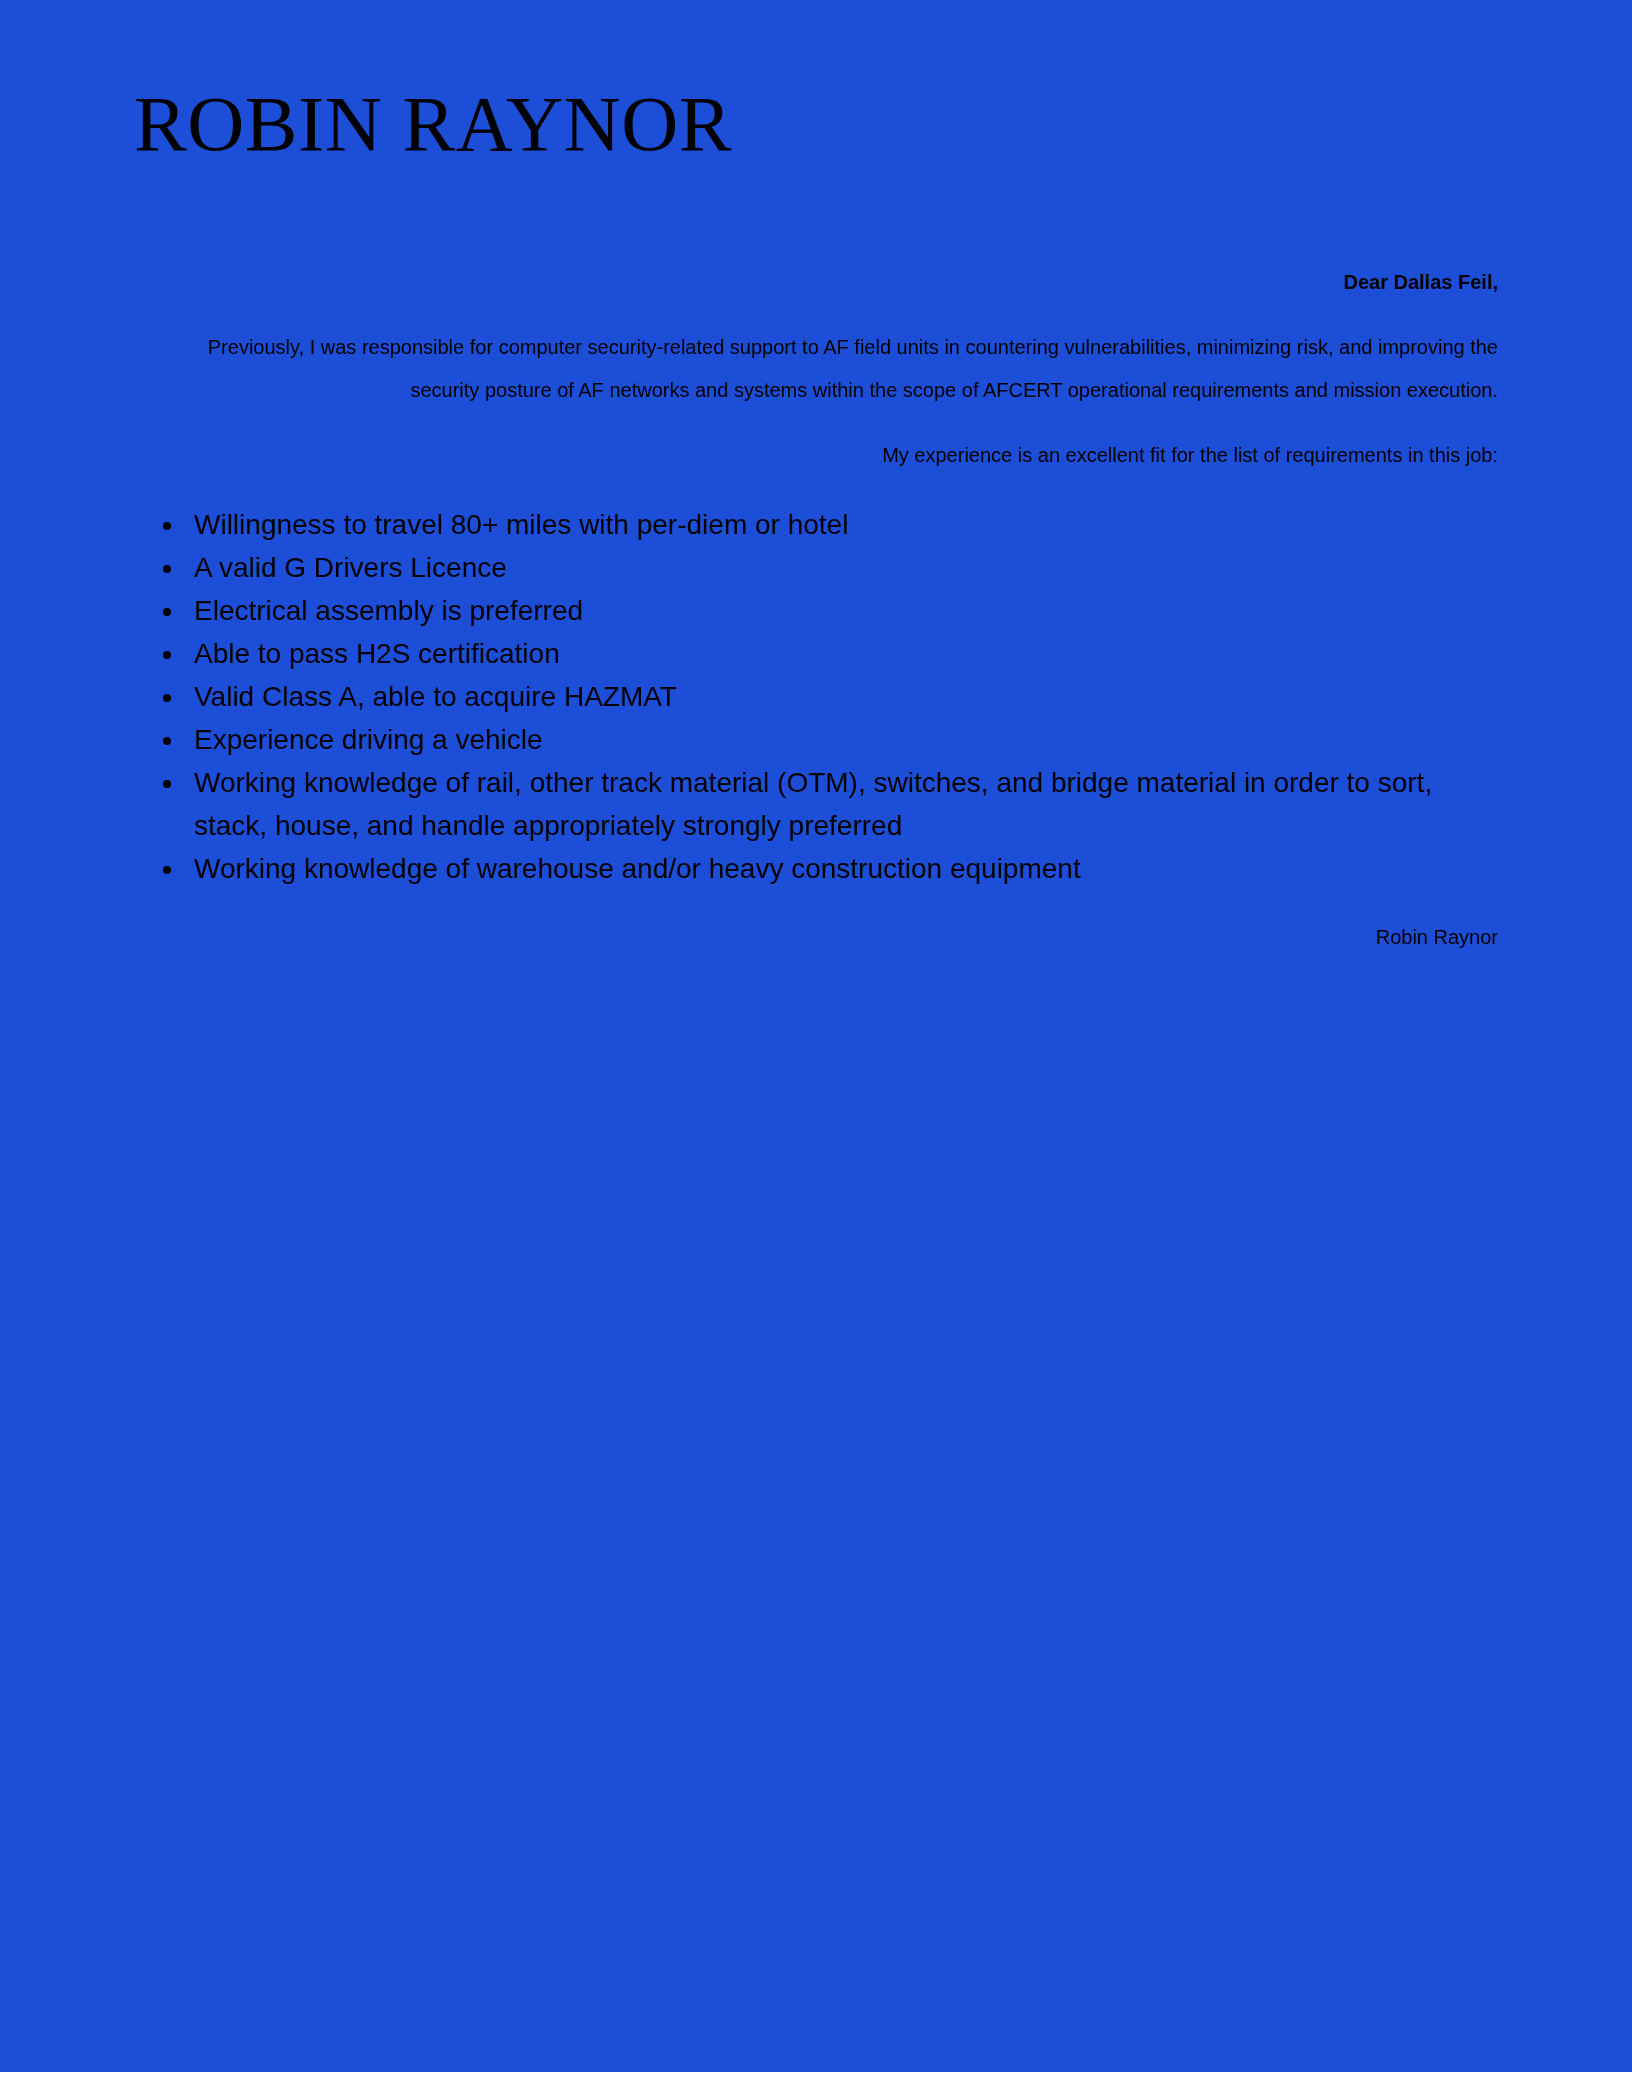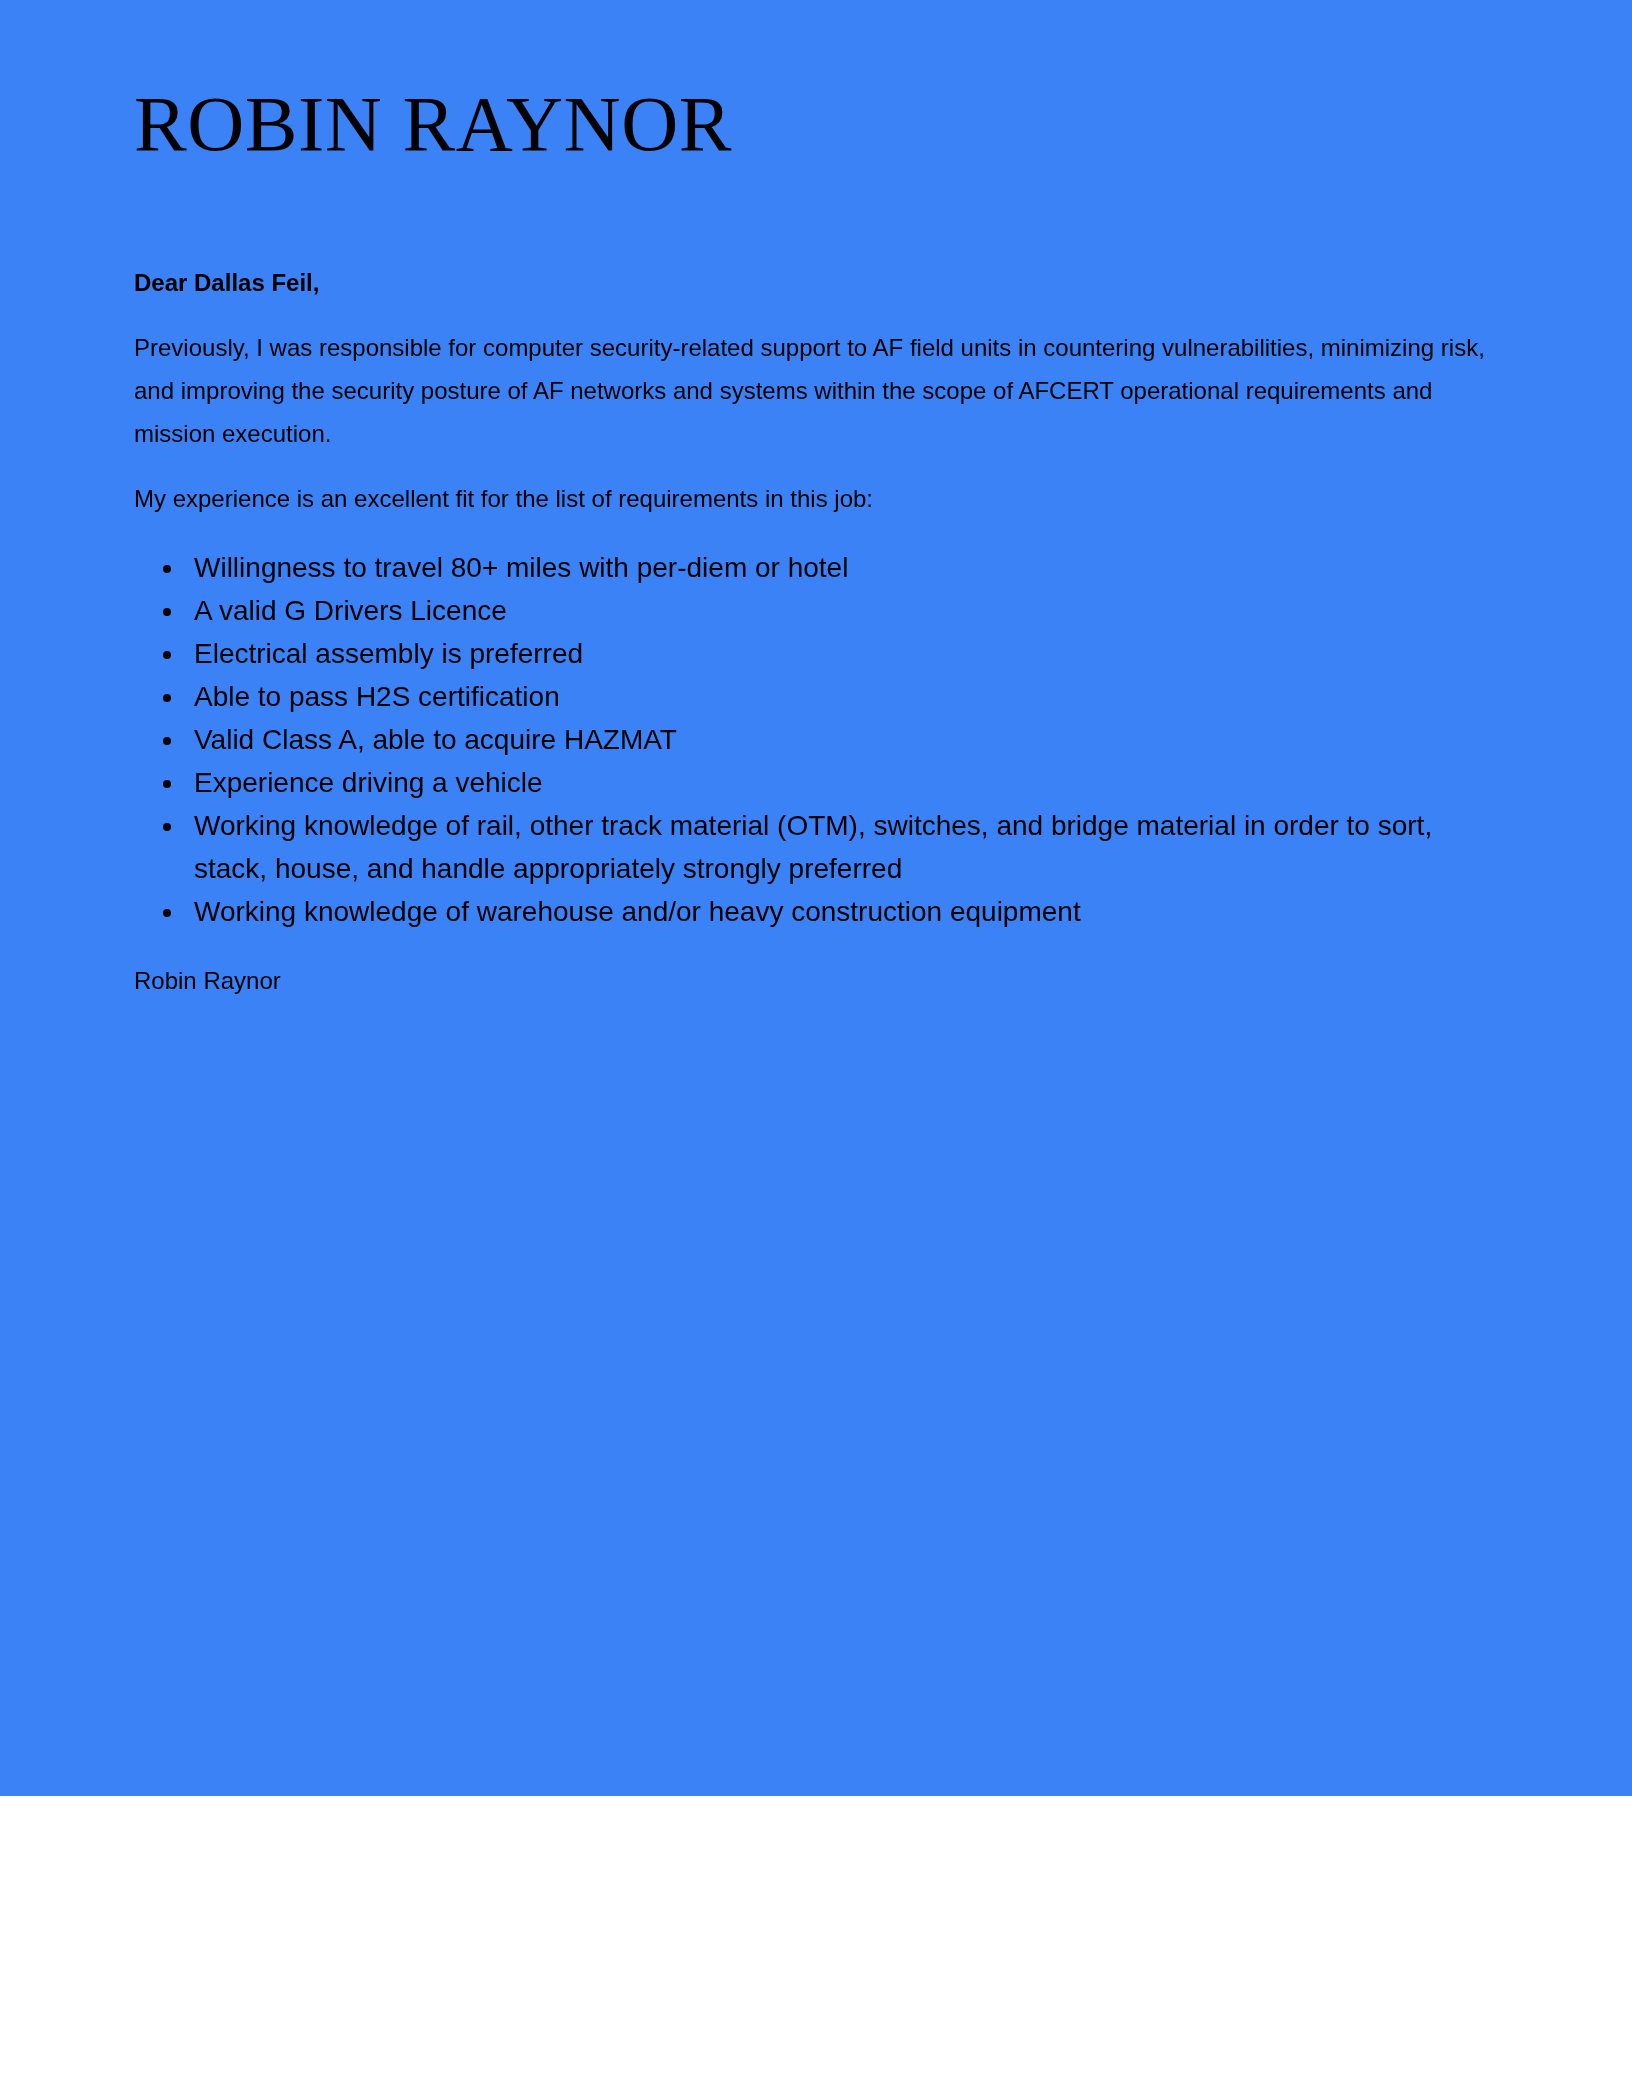--- a/index.html
+++ b/index.html
@@ -10,43 +10,44 @@
     width: 1632px;
     height: 2098px;
     background: #ffffff;
     color: #000000;
     font-family: "Liberation Sans", sans-serif;
     -webkit-font-smoothing: antialiased;
   }
   .page {
     box-sizing: border-box;
     width: 1632px;
-    height: 1796px;
+    height: 2072px;
     padding: 84px 134px 0 134px;
-    background: #3b82f6;
+    background: #1d4ed8;
     overflow: hidden;
   }
   .applicant-name {
     font-family: "Liberation Serif", serif;
     font-weight: 400;
     font-size: 79px;
     line-height: 1;
     letter-spacing: 0.5px;
     margin: 0 0 25px 0;
     color: #000000;
   }
   .address {
     margin: 0;
     font-size: 28px;
     line-height: 43px;
   }
   .letter-body p {
     margin: 22px 0;
-    font-size: 24px;
+    font-size: 20px;
     line-height: 43px;
+    text-align: right;
   }
   .salutation {
     margin-top: 98px !important;
     font-weight: 700;
   }
   .requirements {
     margin: 26px 0 0 0;
     padding: 0 0 0 52px;
     font-size: 28px;
     line-height: 43px;

